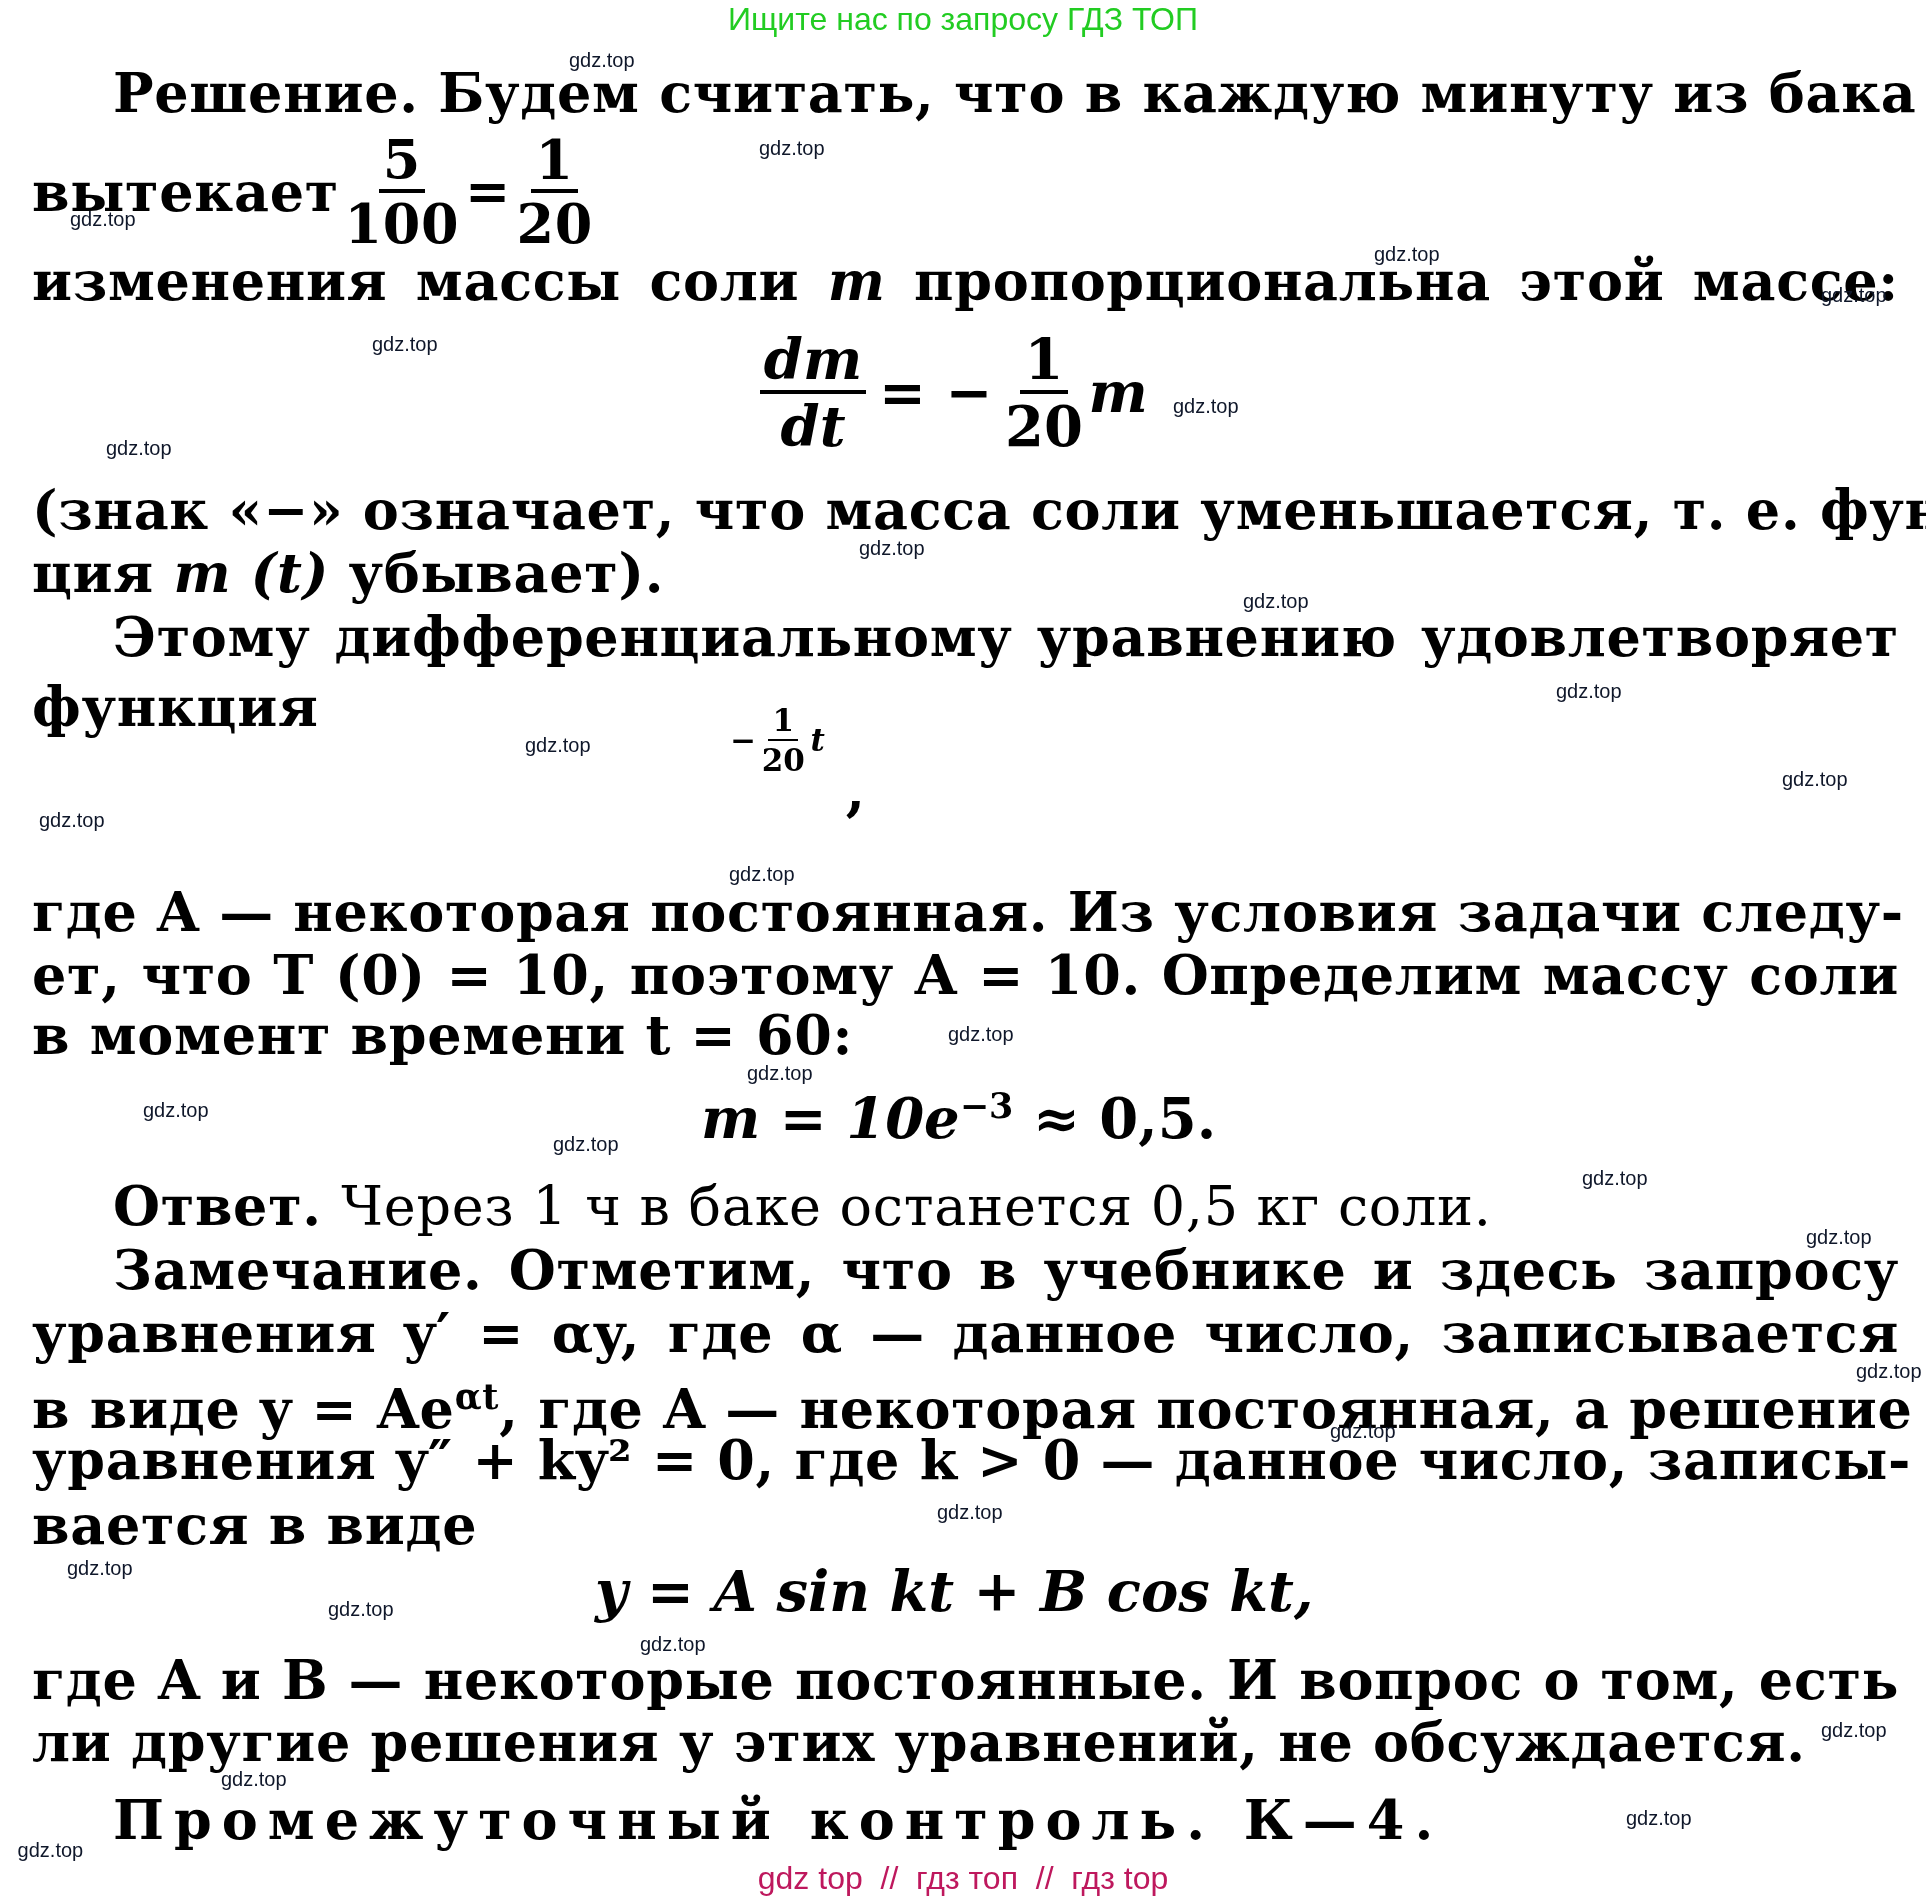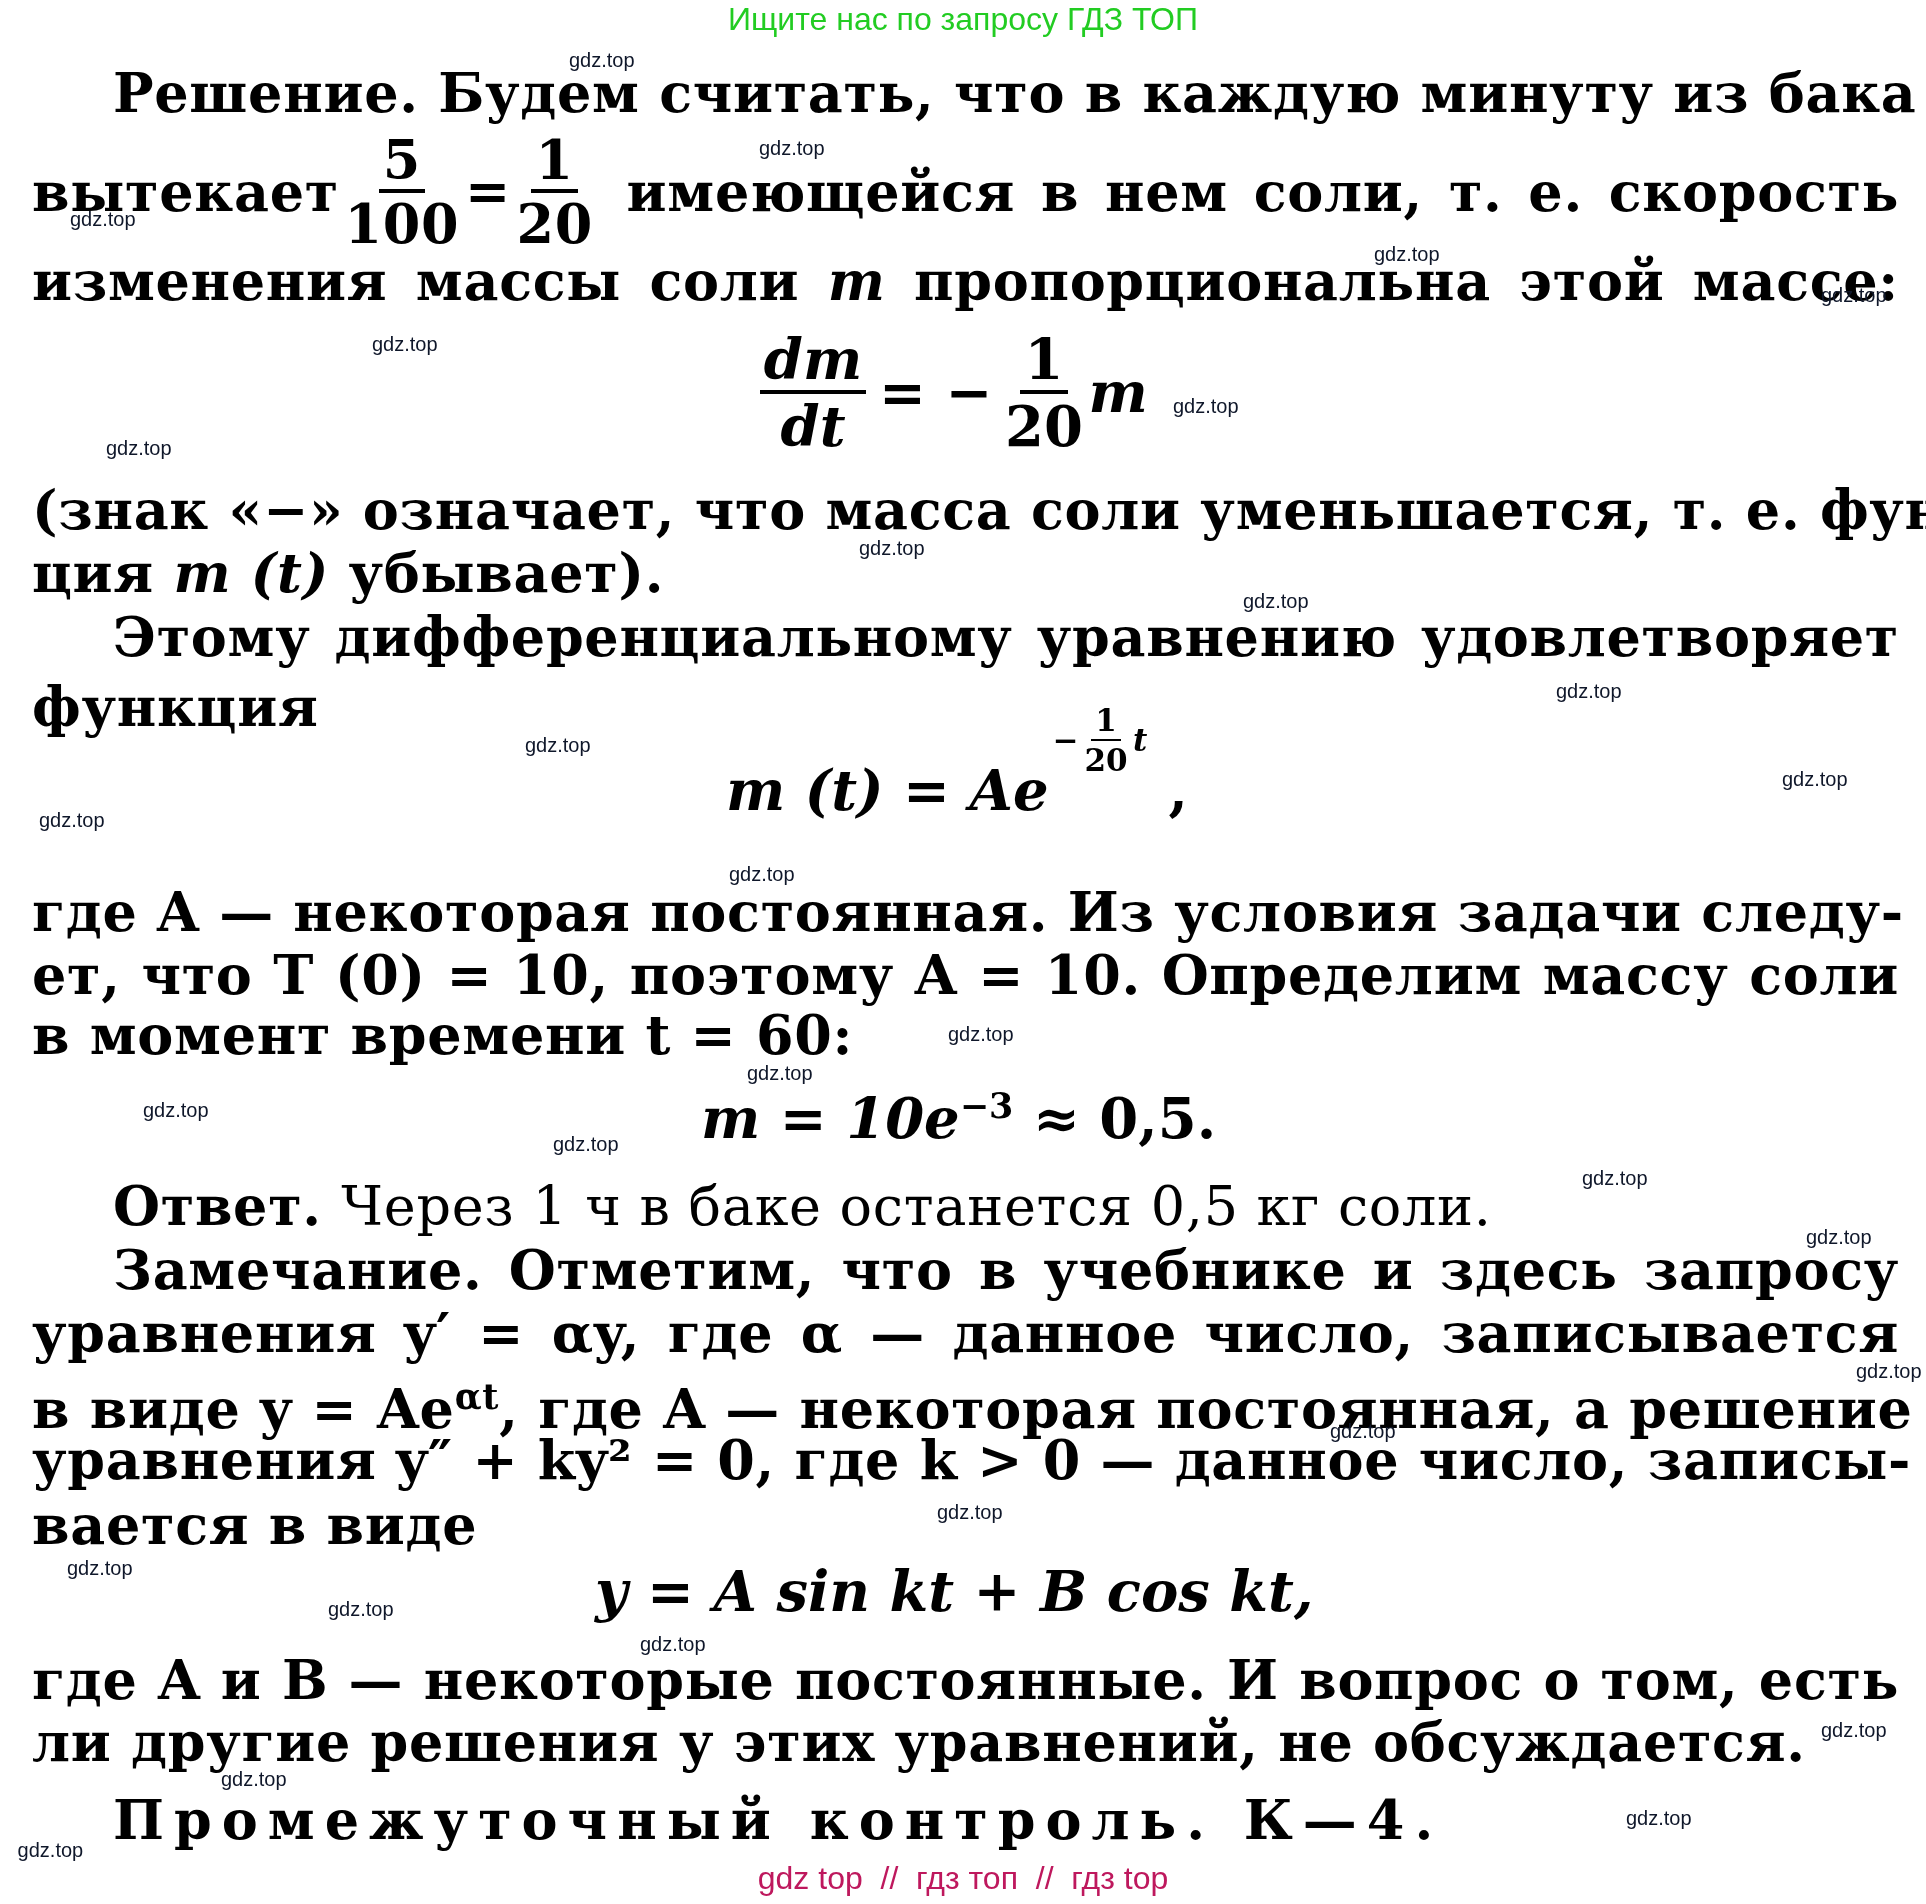--- a/index.html
+++ b/index.html
@@ -36,21 +36,20 @@
     <span class="frac">
       <span class="num">5</span>
       <span class="den">100</span>
     </span>
     <span>=</span>
     <span class="frac">
       <span class="num">1</span>
       <span class="den">20</span>
     </span>
   </span>
-  <span style="flex:1; margin-left:28px; text-align:justify; text-align-last:justify;">имеющейся в нем соли, т. е. скорость</span>
 </div>
 
 <div class="line" style="top:250px;">
   <span>изменения массы соли</span>
   <span class="it">m</span>
   <span>пропорциональна этой массе:</span>
 </div>
 
 <div class="eq" style="left:754px; top:331px; display:flex; align-items:center;">
   <span class="frac it">
@@ -71,21 +70,20 @@
   <span>ция</span>
   <span class="it">m (t)</span>
   <span>убывает).</span>
 </div>
 
 <div class="line first" style="top:606px;">Этому дифференциальному уравнению удовлетворяет</div>
 
 <div class="line left" style="top:676px;">функция</div>
 
 <div class="eq it" style="left:726px; top:747px; display:flex; align-items:flex-end;">
-  <span style="line-height:1;">m (t) = Ae</span>
   <span style="display:inline-flex; align-items:center; font-size:31px; margin-left:4.2px; transform:translateY(-42px);">
     <span>−</span>
     <span class="frac" style="font-style:normal;">
       <span class="num" style="border-bottom-width:2.8px;">1</span>
       <span class="den">20</span>
     </span>
     <span>t</span>
   </span>
   <span style="margin-left:21px; font-style:normal;">,</span>
 </div>

